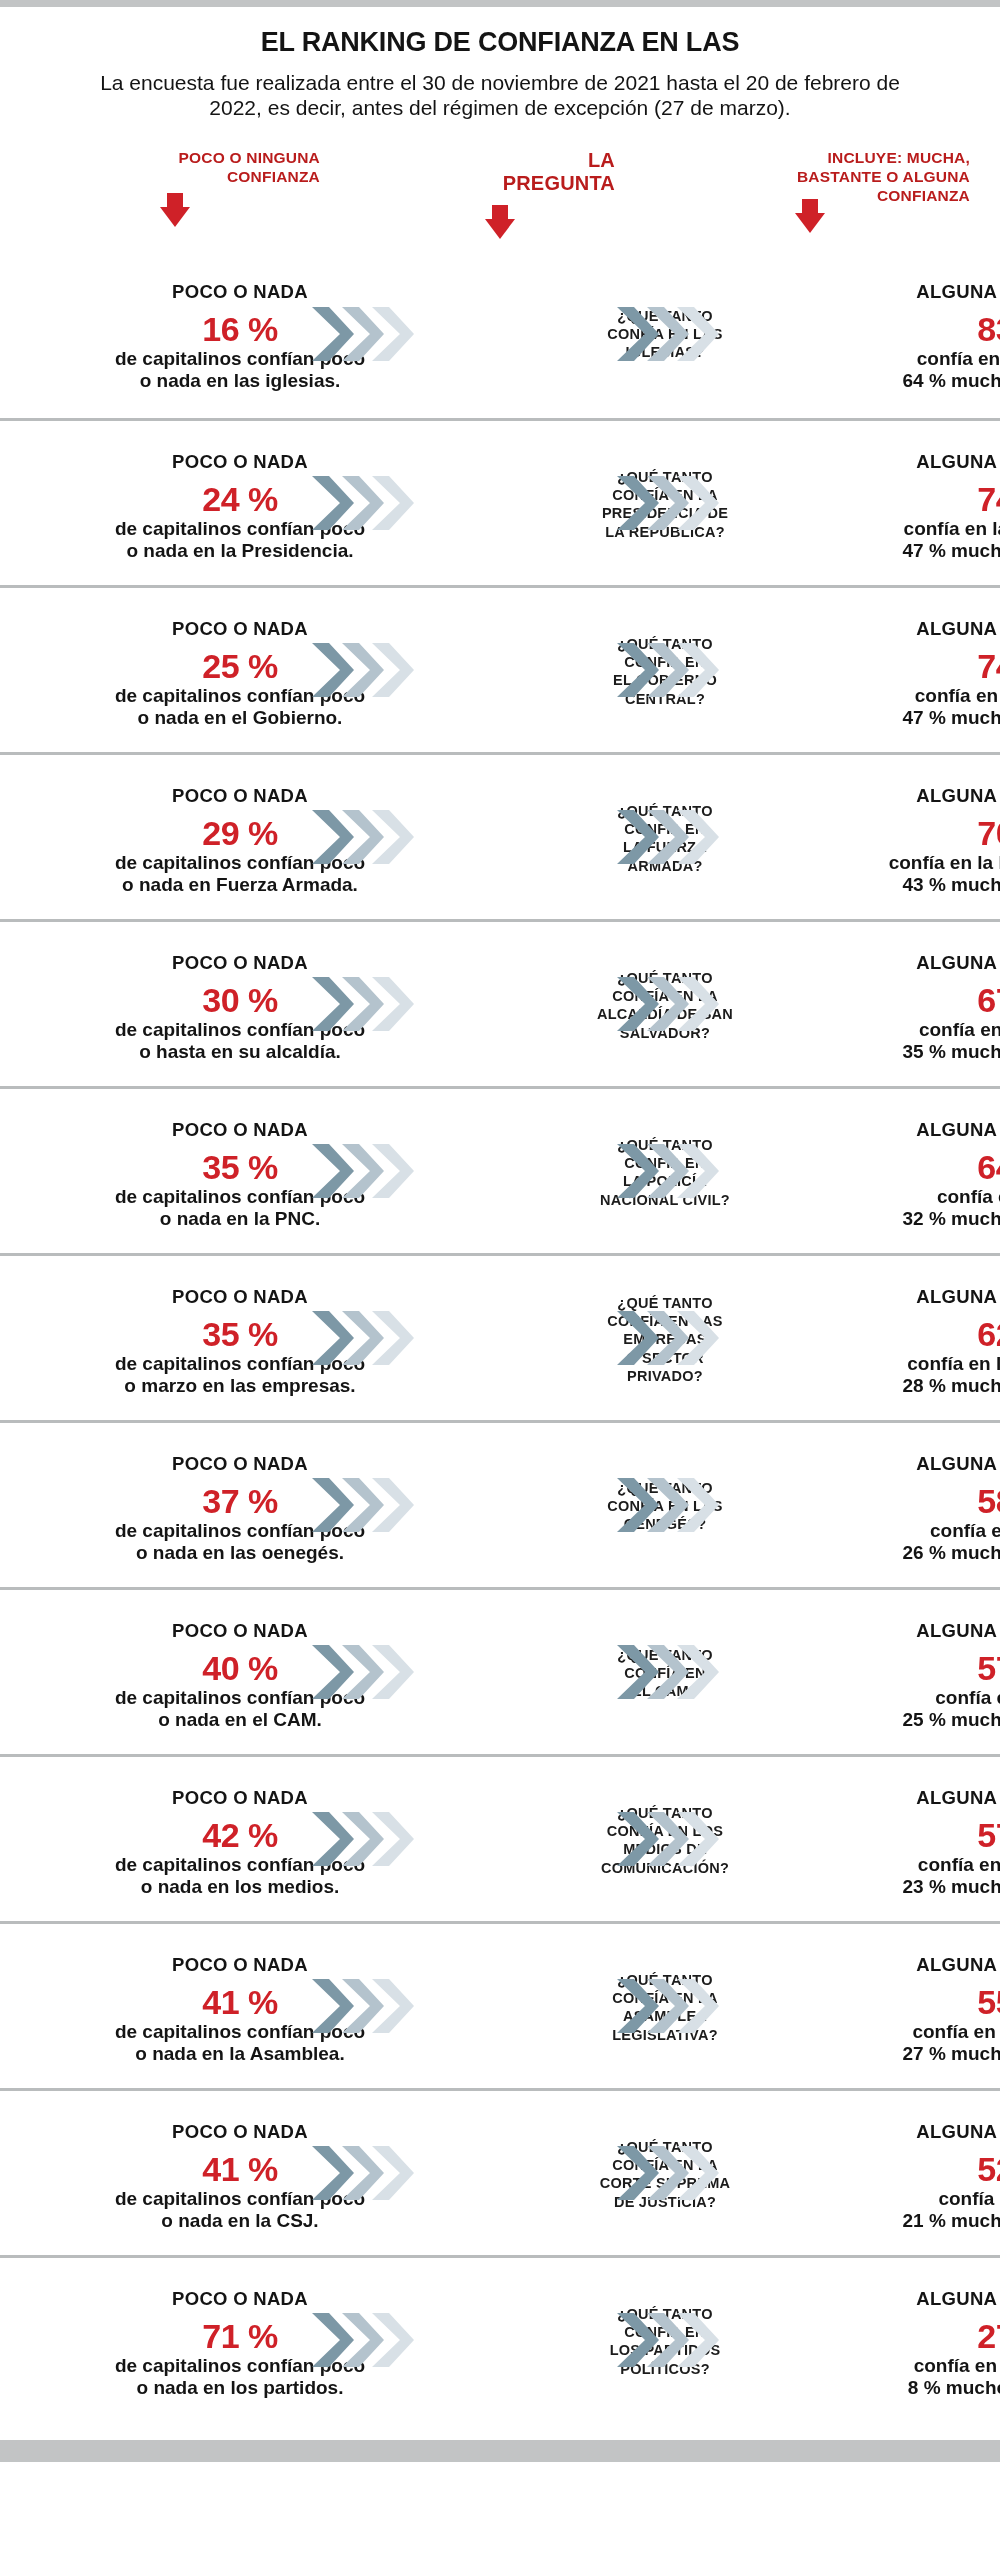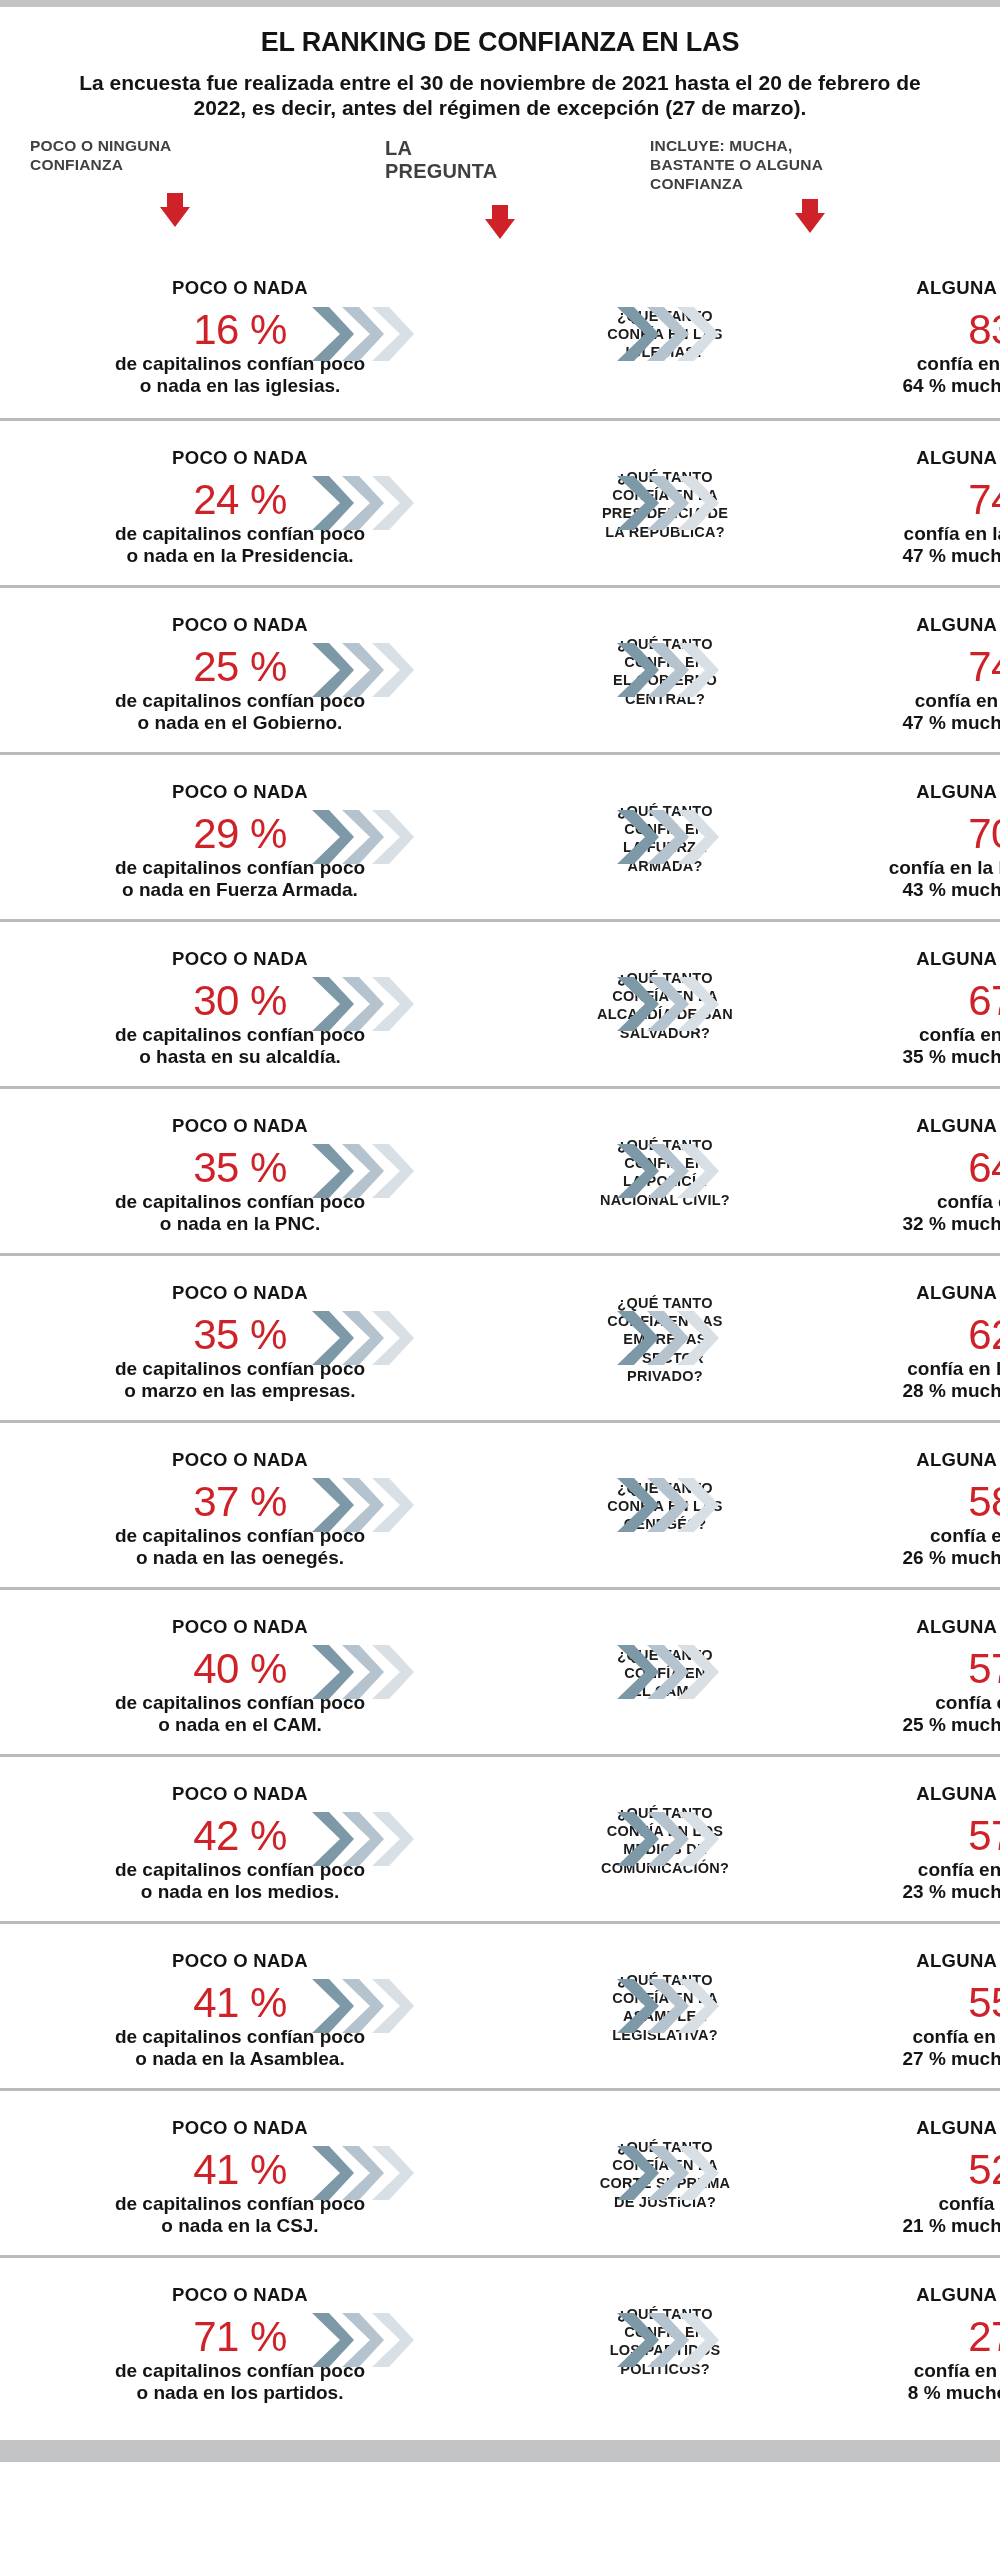--- a/index.html
+++ b/index.html
@@ -31,41 +31,41 @@
     font-size:27px;
     font-weight:bold;
     letter-spacing:-0.2px;
     line-height:1.13;
     color:#141414;
     font-family:"Liberation Sans", sans-serif;
   }
   .subtitle{
     margin-top:12px;
     font-size:21px;
-    font-weight:bold;
+    font-weight:normal;
     line-height:1.22;
     color:#141414;
     padding:0 22px;
   }
 
   
   .colheads{
     position:relative;
     height:118px;
     margin-top:12px;
   }
   .colhead{
     position:absolute;
-    text-align:left;
+    text-align:right;
     font-size:15.5px;
     font-weight:bold;
     line-height:1.22;
     letter-spacing:0.2px;
-    color:#404040;
-    top:4px;
+    color:#b91c1c;
+    top:16px;
   }
   .colhead.c1{left:30px;  width:290px;}
   .colhead.c2{left:385px; width:230px; font-size:20px; line-height:1.18;}
   .colhead.c3{left:650px; width:320px;}
 
   .redarrow{
     position:absolute;
     width:30px;height:34px;
   }
   .redarrow .stem{
@@ -107,22 +107,22 @@
   }
   .cat{
     font-size:18.5px;
     font-weight:bold;
     letter-spacing:0.3px;
     color:#141414;
     line-height:1.1;
     margin-top:8px;
   }
   .pct{
-    font-size:42px;
-    font-weight:normal;
+    font-size:34px;
+    font-weight:bold;
     color:#cf2128;
     line-height:1.12;
     letter-spacing:-0.5px;
     margin:7px 0 0 0;
   }
   .desc{
     font-size:19px;
     font-weight:bold;
     line-height:1.2;
     color:#141414;

